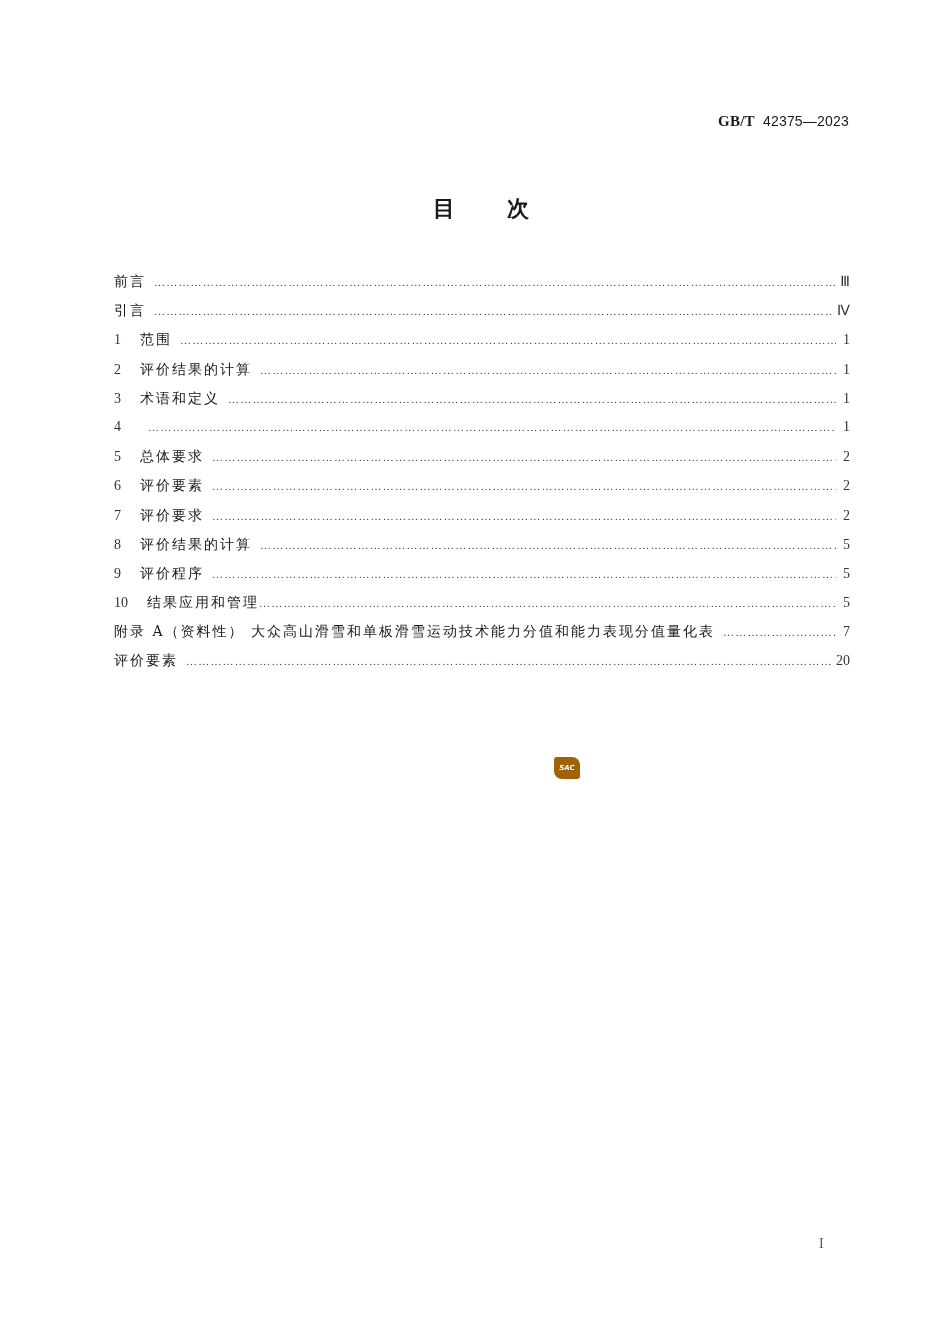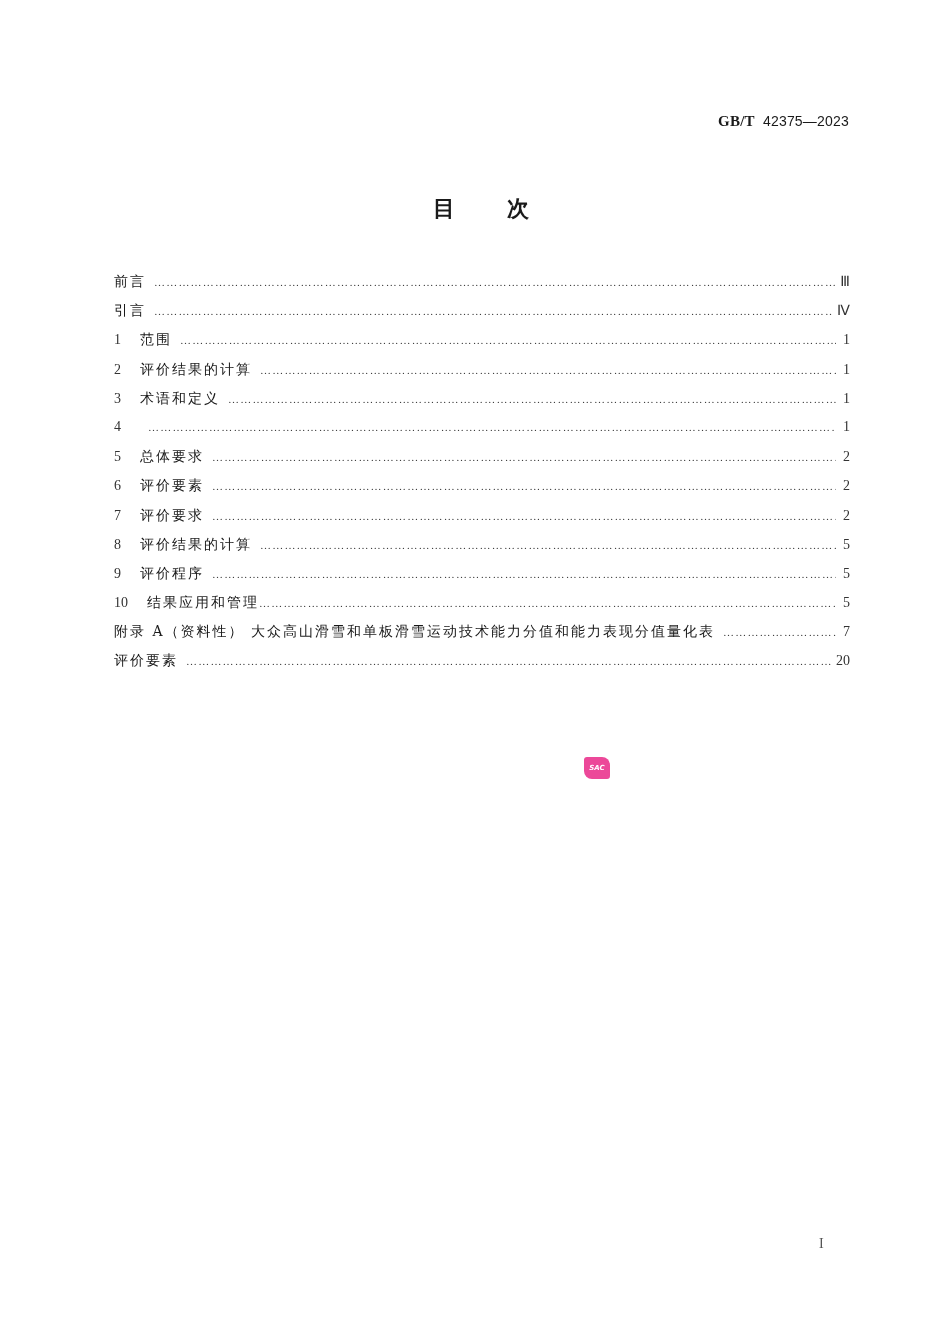--- a/index.html
+++ b/index.html
@@ -14,22 +14,22 @@
   .toc { position:absolute; top:273px; left:114px; width:736px; }
   .row { display:flex; align-items:baseline; height:29.2px; font-size:14px; white-space:nowrap; }
   .row .num { display:inline-block; width:26px; font-family:"Liberation Serif", serif; color:#333; }
   .row .num.wide { width:33px; }
   .row .label { letter-spacing:2px; }
   .row .leader { flex:1; overflow:hidden; margin:0 4px 0 8px; color:#333;
                  font-family:"Liberation Serif", serif; letter-spacing:1.2px; font-size:11px; }
   .row .leader::after { content:"…………………………………………………………………………………………………………………………………………………………………………………………"; }
   .row .leader.tight { margin-left:0; }
   .row .page { font-family:"Liberation Serif", serif; min-width:10px; text-align:right; color:#333; }
-  .watermark { position:absolute; left:584px; top:757px; width:26px; height:22px;
-               background:#ec4899; border-radius:3px 8px 3px 8px;
+  .watermark { position:absolute; left:554px; top:757px; width:26px; height:22px;
+               background:#a16207; border-radius:3px 8px 3px 8px;
                color:#fff; font:italic bold 7px "DejaVu Sans", sans-serif;
                display:flex; align-items:center; justify-content:center; }
   .page-num { position:absolute; top:1236px; left:819px; font-size:14px;
               font-family:"Liberation Serif", serif; color:#555; }
 </style>
 </head>
 <body>
 
 <div class="std-code"><b>GB/T</b>&nbsp; <span>42375—2023</span></div>
 

